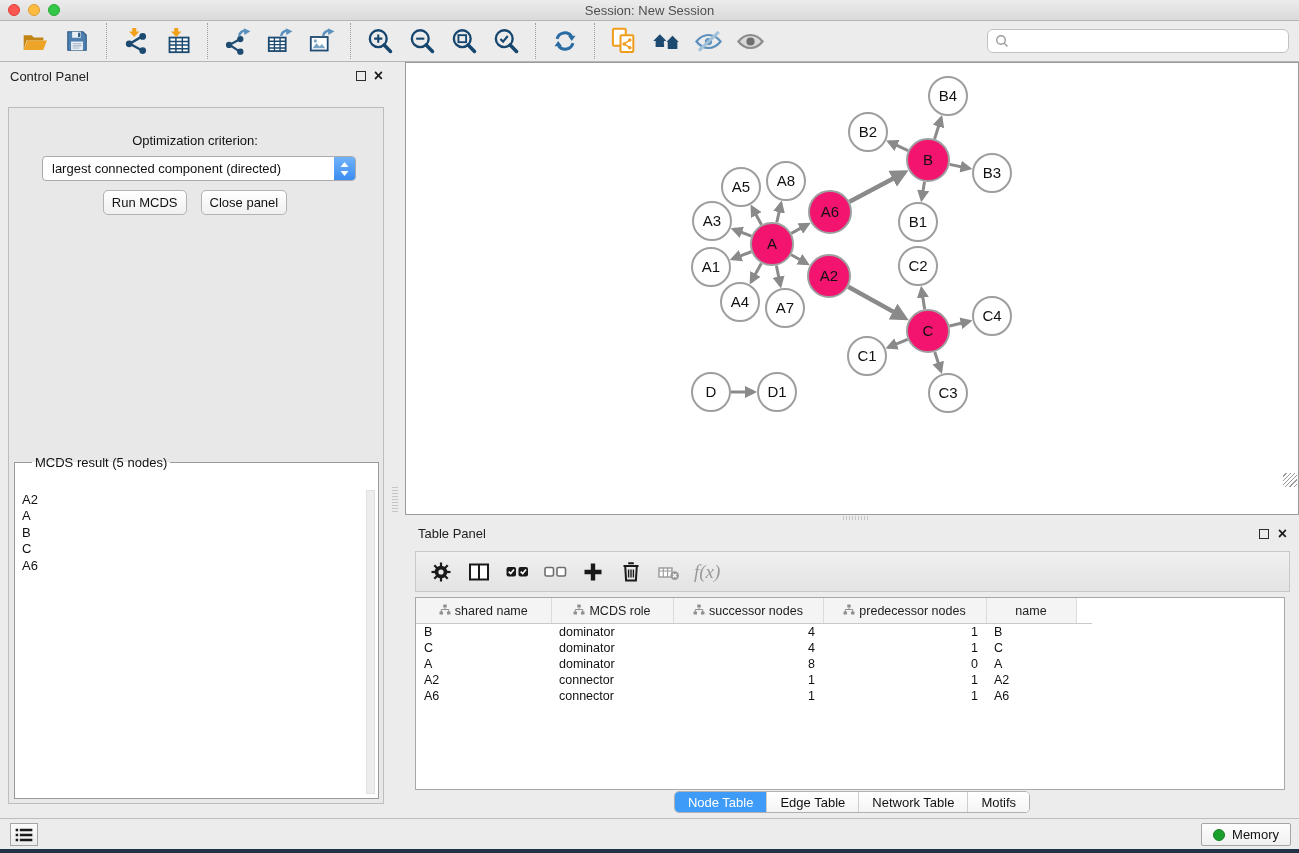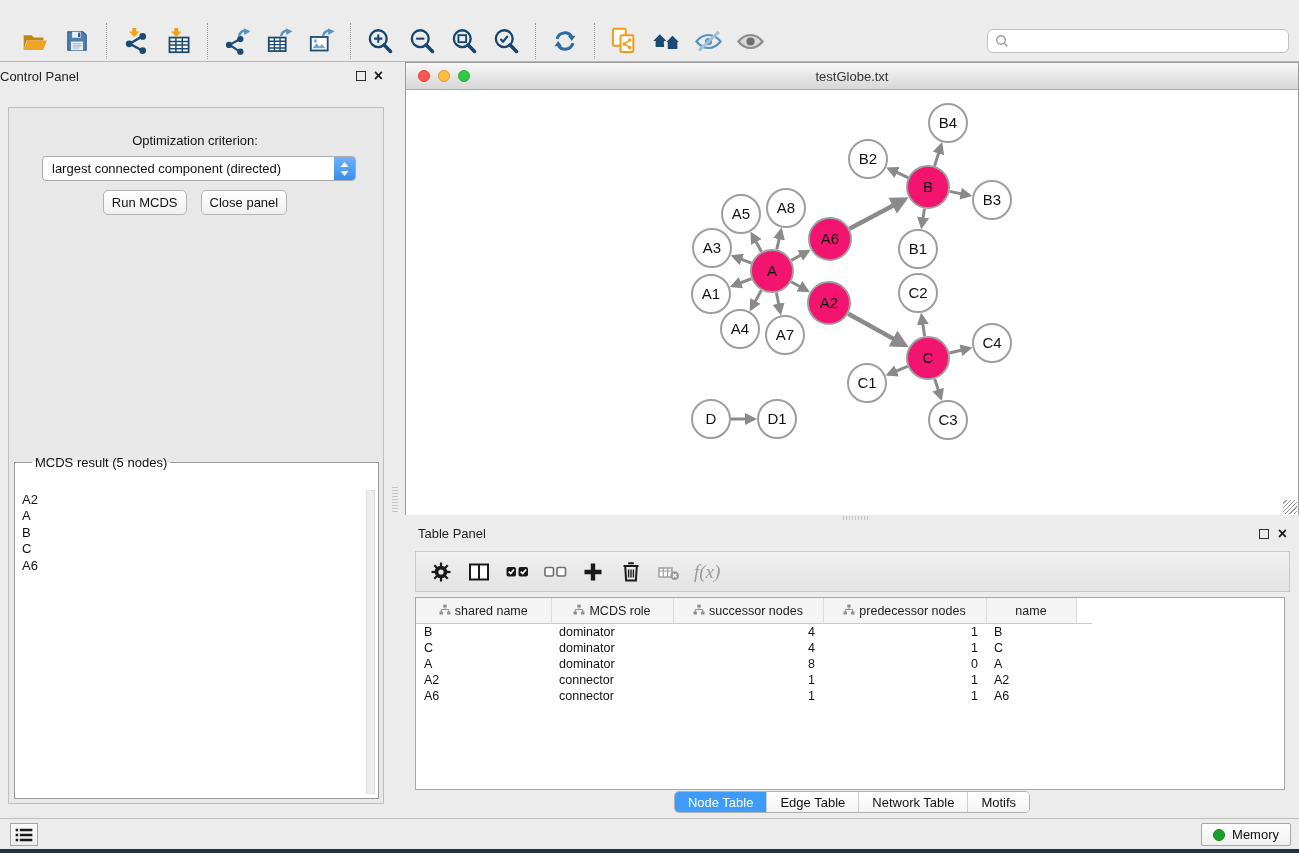--- a/index.html
+++ b/index.html
@@ -11,21 +11,21 @@
   .tl.red{background:#fc5753;border:1px solid #df3e38;}
   .tl.yel{background:#fdbc40;border:1px solid #de9f34;}
   .tl.grn{background:#33c748;border:1px solid #27aa35;}
   
   .toolbar{position:absolute;top:21px;left:0;right:0;height:41px;background:#ececec;border-bottom:1px solid #b5b5b5;display:flex;align-items:center;padding-left:14px;box-sizing:border-box;}
   .tb-btn{width:34px;height:32px;display:flex;align-items:center;justify-content:center;margin:0 4px;}
   .tb-sep{height:36px;border-left:1px dotted #9d9d9d;margin:0 8px;}
   .searchbox{margin-left:auto;margin-right:10px;width:293px;height:22px;background:#fff;border:1px solid #c2c2c2;border-radius:6px;display:flex;align-items:center;padding-left:7px;}
   
   .control-panel{position:absolute;left:0;top:62px;width:390px;height:756px;}
-  .cp-titlerow{position:absolute;top:0;left:0;right:0;height:28px;display:flex;align-items:center;font-size:13px;color:#222;}
+  .cp-titlerow{position:absolute;top:0;left:0;right:0;height:28px;display:flex;align-items:center;padding-left:10px;font-size:13px;color:#222;}
   .panel-min{position:absolute;width:10px;height:10px;border:1.5px solid #2b2b2b;box-sizing:border-box;top:9px;}
   .panel-x{position:absolute;top:5px;font-size:16px;font-weight:bold;color:#1a1a1a;line-height:18px;}
   .cp-body{position:absolute;top:45px;left:8px;right:6px;height:697px;border:1px solid #bdbdbd;background:#e8e8e8;box-sizing:border-box;}
   .seg-ctl{display:inline-flex;background:#fff;border:1px solid #b0b0b0;border-radius:5px;overflow:hidden;height:22px;box-sizing:border-box;font-size:13px;}
   .seg-ctl .seg{padding:2px 13px;line-height:17px;color:#111;border-left:1px solid #cecece;background:linear-gradient(#fff,#f4f4f4);white-space:nowrap;}
   .seg-ctl .seg:first-child{border-left:none;}
   .seg-ctl .seg.active{background:#3e9bf7;color:#fff;border-left-color:#3e9bf7;}
   .cp-tabs{position:absolute;top:33px;left:0;right:0;display:flex;justify-content:center;z-index:2;}
   .opt-label{position:absolute;top:71px;left:0;right:0;text-align:center;font-size:13px;color:#111;z-index:2;}
   .dropdown{position:absolute;top:94px;left:42px;width:314px;height:25px;background:#fff;border:1px solid #ababab;border-radius:4px;box-sizing:border-box;display:flex;align-items:center;z-index:2;}
@@ -65,20 +65,28 @@
   .green-dot{width:12px;height:12px;border-radius:50%;background:#1ca02c;border:1px solid #158223;box-sizing:border-box;}
   .bottom-strip{position:absolute;left:0;top:849px;right:0;height:4px;background:#243247;}
   .split-grip-v{position:absolute;left:392px;top:487px;width:6px;height:26px;background:repeating-linear-gradient(#bbb 0 1px,transparent 1px 3px);opacity:.8;}
   .split-grip-h{position:absolute;left:843px;top:516px;width:26px;height:4px;background:repeating-linear-gradient(90deg,#bbb 0 1px,transparent 1px 3px);opacity:.8;}
 </style>
 </head>
 <body>
 
 <div class="screen">
 
+  <div class="titlebar">
+    <div class="traffic">
+      <span class="tl red"></span>
+      <span class="tl yel"></span>
+      <span class="tl grn"></span>
+    </div>
+    <span>Session: New Session</span>
+  </div>
 
   <div class="toolbar">
     <span class="tb-btn">
         <svg width="27" height="27" viewBox="0 0 24 24">
           <path d="M1.5 19.5V6.5h7l2 2h8.5v2.5h-15z" fill="#c08514"></path>
           <path d="M1.5 19.5l3.1-8.5h17.6l-3.3 8.5z" fill="#eda427"></path>
         </svg>
       </span>
     <span class="tb-btn">
         <svg width="26" height="26" viewBox="0 0 24 24">
@@ -246,28 +254,20 @@
       <div class="result-scrollbar"></div>
     </fieldset>
   </div>
 
   <div class="split-grip-v"></div>
   <div class="split-grip-h"></div>
 
   <div class="right-area">
 
     <div class="network-window">
-      <div class="net-titlebar">
-        <div class="traffic">
-          <span class="tl red"></span>
-          <span class="tl yel"></span>
-          <span class="tl grn"></span>
-        </div>
-        <span>testGlobe.txt</span>
-      </div>
       <div class="net-canvas">
         <svg id="graph-svg" width="892" height="425">
             <defs>
               <marker id="arrow" viewBox="0 0 10 10" refX="7.5" refY="5" markerWidth="4" markerHeight="4" orient="auto">
                 <path d="M0 0L10 5L0 10z" fill="#8a8a8a"></path>
               </marker>
             </defs>
             <line x1="345.4575854193549" y1="173.12540774408606" x2="327.47616069794714" y2="166.2325282675464" stroke="#8a8a8a" stroke-width="3" marker-end="url(#arrow)"></line>
             <line x1="355.48901716798036" y1="161.67335414757676" x2="345.98875477892966" y2="144.2051297548061" stroke="#8a8a8a" stroke-width="3" marker-end="url(#arrow)"></line>
             <line x1="370.77247007201044" y1="159.52388467595304" x2="375.0105994701709" y2="140.4523023842309" stroke="#8a8a8a" stroke-width="3" marker-end="url(#arrow)"></line>

